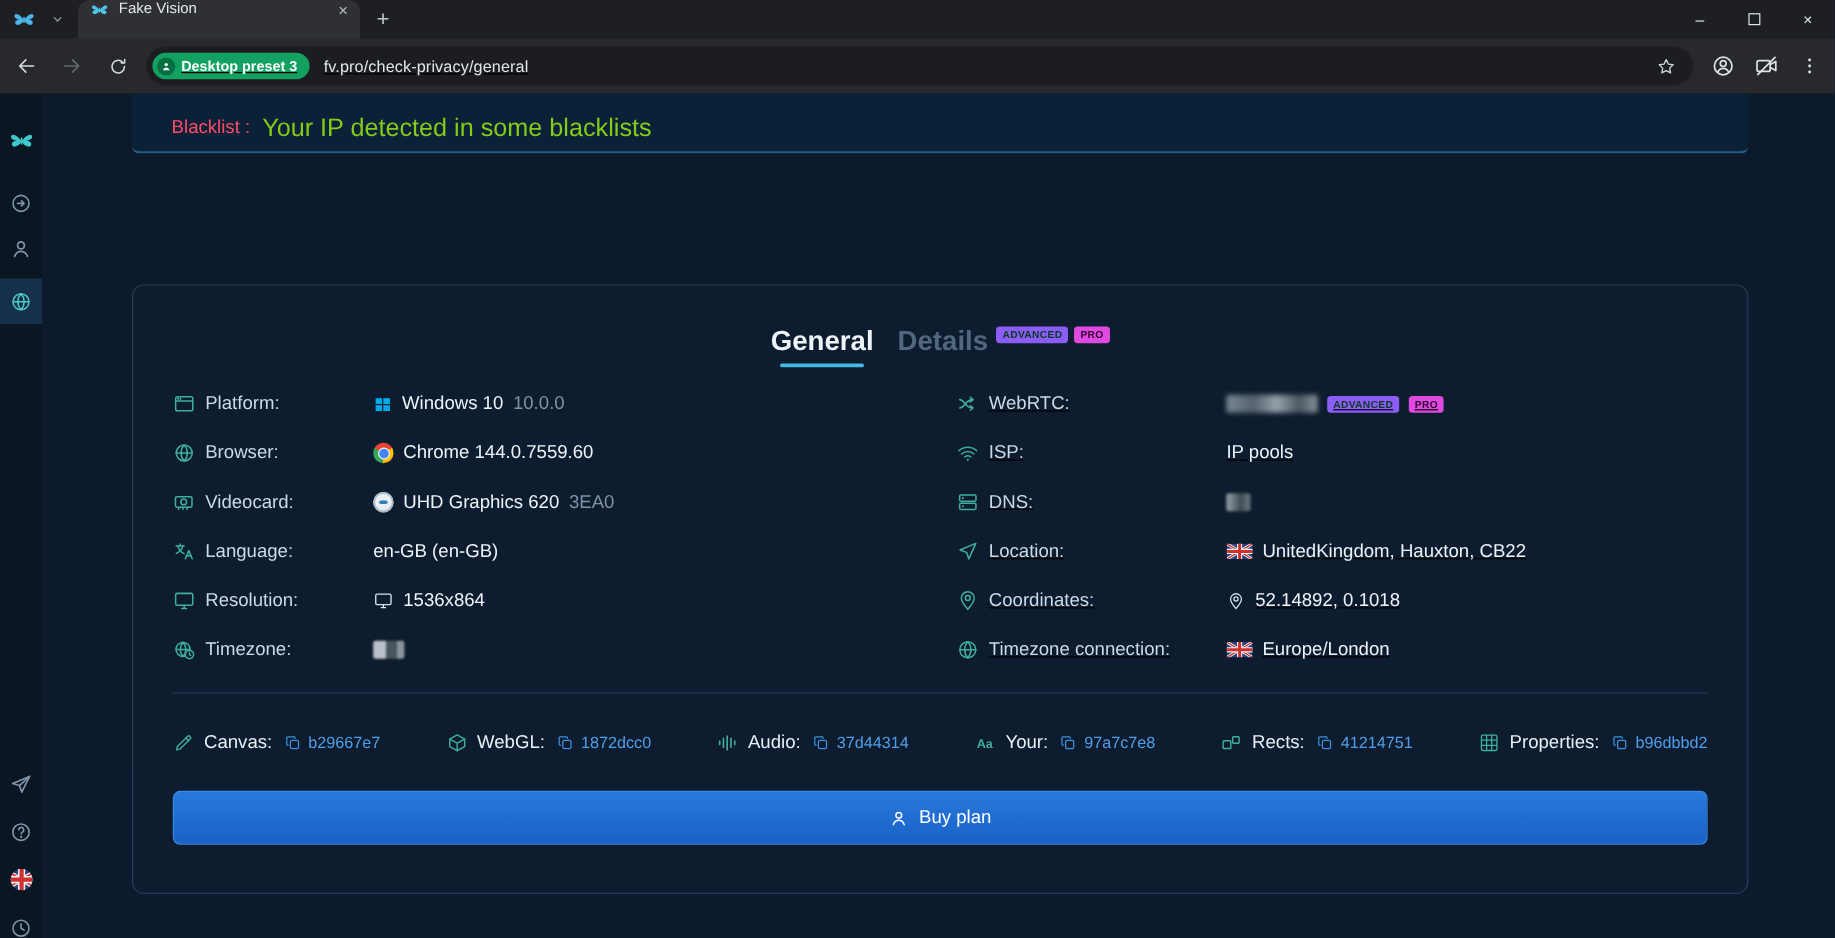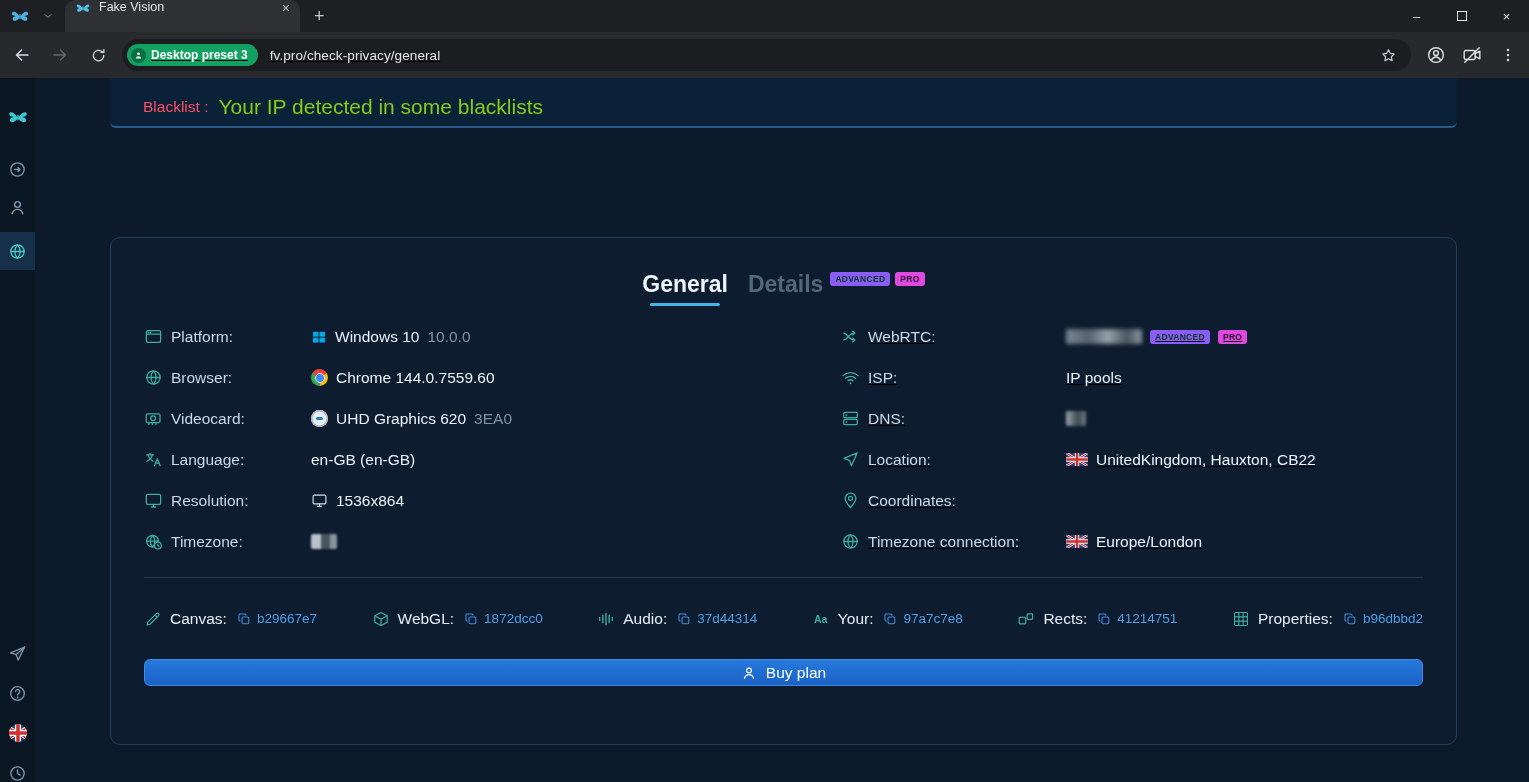--- a/index.html
+++ b/index.html
@@ -69,21 +69,21 @@
   .tab-general { font-size:23px; font-weight:700; color:#eef4fa; position:relative; padding-bottom:8px; }
   .tab-general::after { content:""; position:absolute; left:8px; right:8px; bottom:0; height:3px;
                         background:#45b7e3; border-radius:2px; }
   .tab-details { font-size:23px; font-weight:600; color:#51677c; margin-left:20px; }
   .tab-badges { display:flex; gap:5px; margin-left:7px; margin-top:1px; }
   .badge-adv { background:#8b5cf6; color:#073a20; font-size:8.5px; font-weight:700;
                padding:2px 5px; border-radius:3px; letter-spacing:.3px;text-align:center; }
   .badge-pro { background:#df49df; color:#310831; font-size:8.5px; font-weight:700;
                padding:2px 5px; border-radius:3px; letter-spacing:.3px; }
 
-  .info-grid { display:grid; grid-template-columns:561px 1fr; margin-top:10px;gap:44px; }
+  .info-grid { display:grid; grid-template-columns:561px 1fr; margin-top:10px; }
   .colR { padding-left:92px; }
   .irow { display:grid; align-items:center; height:41px; }
   .colL .irow { grid-template-columns:27px 140px 1fr; }
   .colR .irow { grid-template-columns:27px 198px 1fr;text-decoration:underline; }
   .ricon { color:#3fae9f; }
   .rlabel { font-size:15.5px; color:#c9dae8; }
   .rvalue { display:flex; align-items:center; gap:8px; font-size:15.5px; color:#edf3f9; }
   .vsub { color:#7e93a6; }
   .viconlight { color:#d7e3ee; }
 
@@ -108,21 +108,21 @@
 
   .divider { height:1px; background:#223a52; margin-top:15px; }
 
   .hashrow { display:flex; justify-content:space-between; align-items:center; margin-top:27px; height:27px; }
   .hitem { display:flex; align-items:center; }
   .hicon { color:#3fae9f; margin-right:8px; }
   .hlabel { font-size:15.5px; color:#e8eff6; }
   .hcopy { color:#3f8fe0; margin-left:10px; margin-right:6px; }
   .hval { font-size:13.5px; color:#4f9fe8; }
 
-  .buy-btn { margin-top:27px; height:27px; border-radius:6px;
+  .buy-btn { margin-top:27px; height:45px; border-radius:6px;
     background:linear-gradient(180deg,#2679dc,#1b61c6); border:1px solid #3a8ae6;
     display:flex; align-items:center; justify-content:center; gap:9px;
     color:#ffffff; font-size:15.5px; cursor:pointer; }
 </style>
 </head>
 <body>
 
 <svg class="defs" xmlns="http://www.w3.org/2000/svg">
   <defs>
     <symbol id="i-butterfly" viewBox="0 0 24 24">
@@ -634,20 +634,28 @@
               <span>UnitedKingdom, Hauxton, CB22</span>
             </span>
           </div>
           <div class="irow">
             <span class="ricon">
                 <svg class="ic" width="19" height="19">
                   <use href="#i-pin"></use>
                 </svg>
               </span>
             <span class="rlabel">Coordinates:</span>
+            <span class="rvalue">
+              <span class="viconlight">
+                  <svg class="ic" width="16" height="16">
+                    <use href="#i-pin"></use>
+                  </svg>
+                </span>
+              <span>52.14892, 0.1018</span>
+            </span>
           </div>
           <div class="irow">
             <span class="ricon">
                 <svg class="ic" width="19" height="19">
                   <use href="#i-globe"></use>
                 </svg>
               </span>
             <span class="rlabel">Timezone connection:</span>
             <span class="rvalue">
               <svg class="flag">

